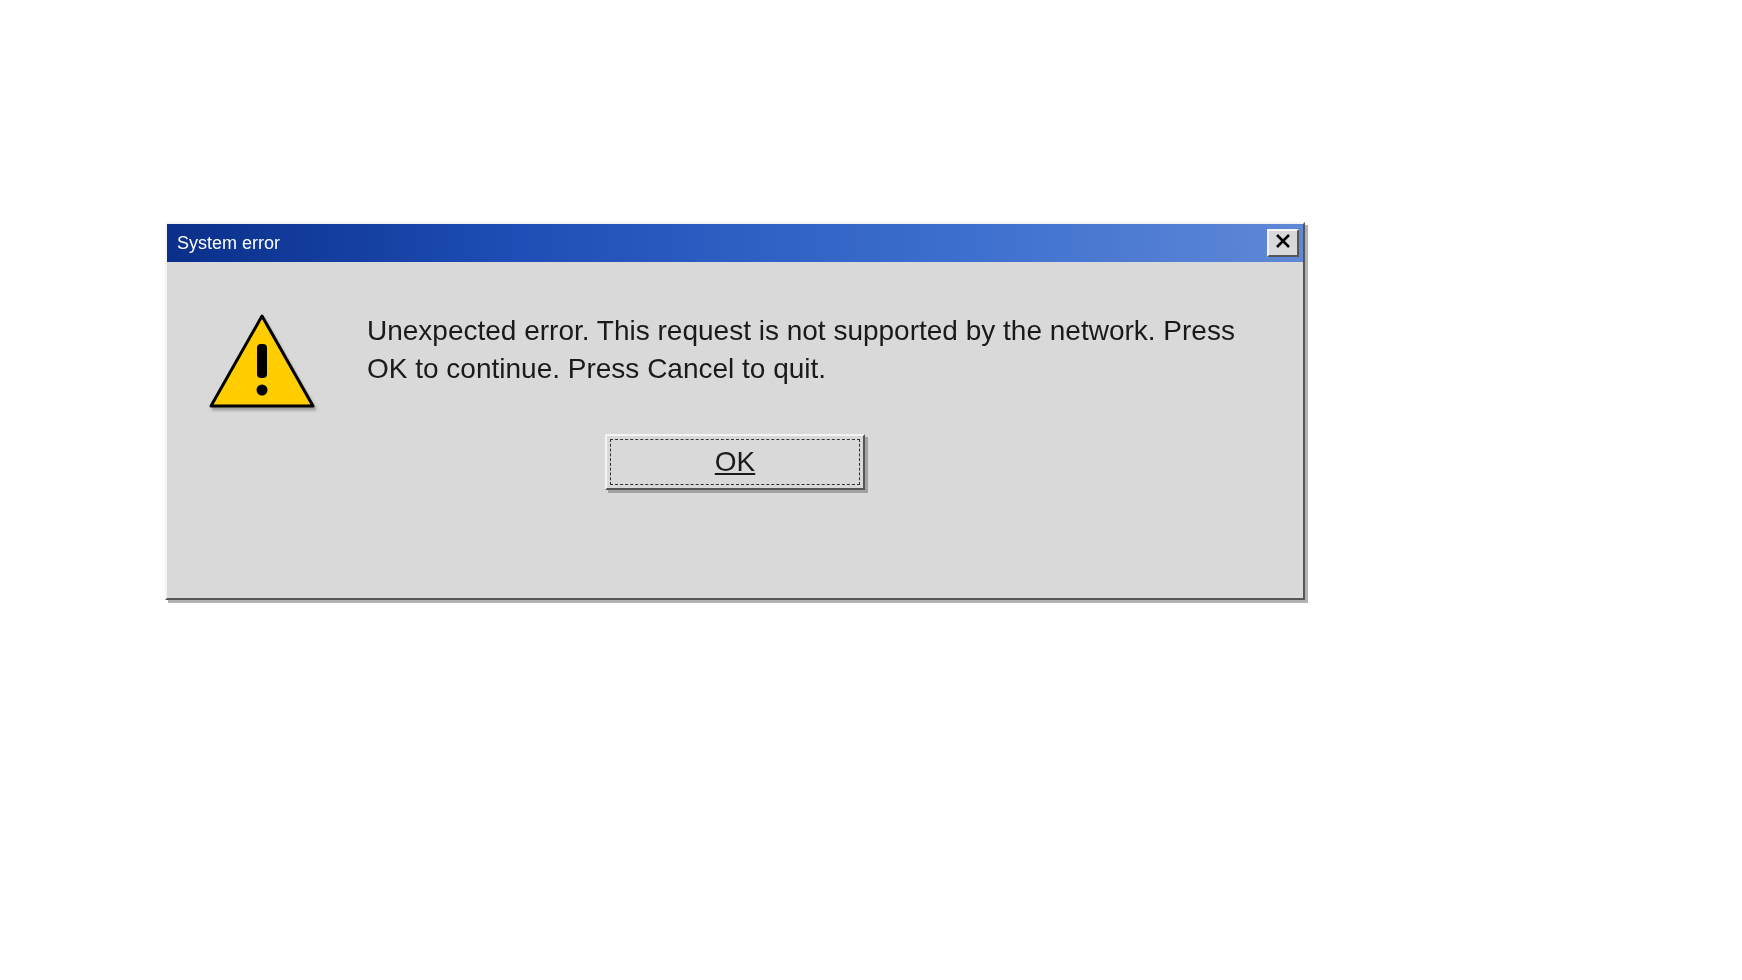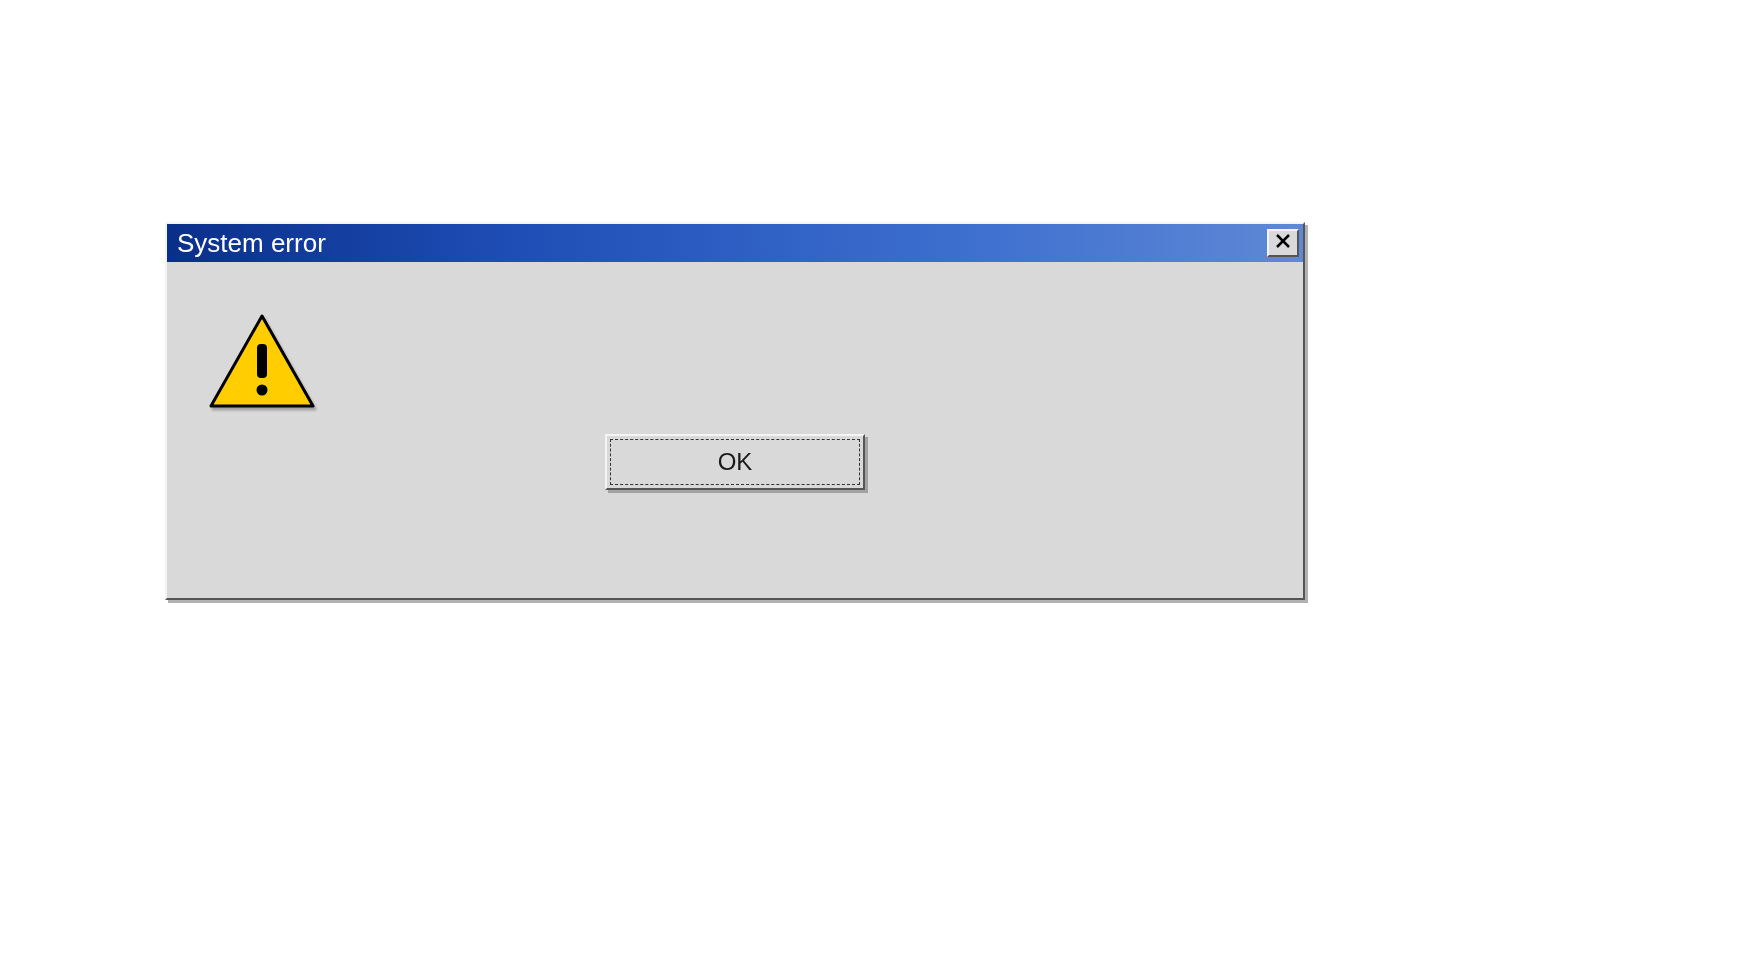--- a/index.html
+++ b/index.html
@@ -30,21 +30,21 @@
     .titlebar {
       height: 38px;
       background: linear-gradient(90deg, #0a2f8a 0%, #1e4db5 30%, #3d6fcf 70%, #5f88d6 100%);
       display: flex;
       align-items: center;
       justify-content: space-between;
       padding: 0 4px 0 10px;
     }
     .titlebar-title {
       color: #ffffff;
-      font-size: 26px;
+      font-size: 18px;
       font-weight: 400;
     }
     .close-button {
       width: 32px;
       height: 28px;
       background: #d9d9d9;
       border-top: 2px solid #f4f4f4;
       border-left: 2px solid #f4f4f4;
       border-right: 2px solid #555555;
       border-bottom: 2px solid #555555;
@@ -80,28 +80,29 @@
       padding-bottom: 30px;
     }
     .btn {
       width: 260px;
       height: 56px;
       background: #d9d9d9;
       border-top: 2px solid #f4f4f4;
       border-left: 2px solid #f4f4f4;
       border-right: 2px solid #555555;
       border-bottom: 2px solid #555555;
-      font-size: 24px;
+      font-size: 28px;
       color: #1a1a1a;
       display: flex;
       align-items: center;
       justify-content: center;
       cursor: pointer;
       box-shadow: 3px 3px 0 rgba(0,0,0,0.25);
       font-family: inherit;
+      text-decoration: underline;
     }
     .btn-default {
       position: relative;
     }
     .btn-default::after {
       content: "";
       position: absolute;
       top: 3px;
       left: 3px;
       right: 3px;
@@ -127,18 +128,19 @@
   </div>
 
   <div class="content">
     <div class="icon-container">
       <svg width="110" height="98" viewBox="0 0 110 98">
         <polygon points="55,4 106,94 4,94" fill="#ffcd00" stroke="#000000" stroke-width="3" stroke-linejoin="round"></polygon>
         <rect x="50" y="32" width="10" height="34" rx="4" fill="#000000"></rect>
         <circle cx="55" cy="78" r="5.5" fill="#000000"></circle>
       </svg>
     </div>
+    <div class="message">Unexpected error. This request is not supported by the network. Press OK to continue. Press Cancel to quit.</div>
   </div>
 
   <div class="button-row">
     <button class="btn btn-default">OK</button>
   </div>
 </div>
 
 </body></html>

